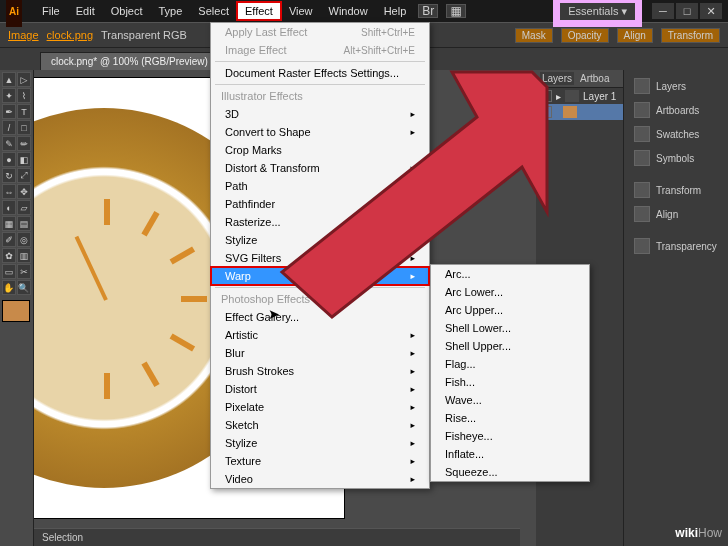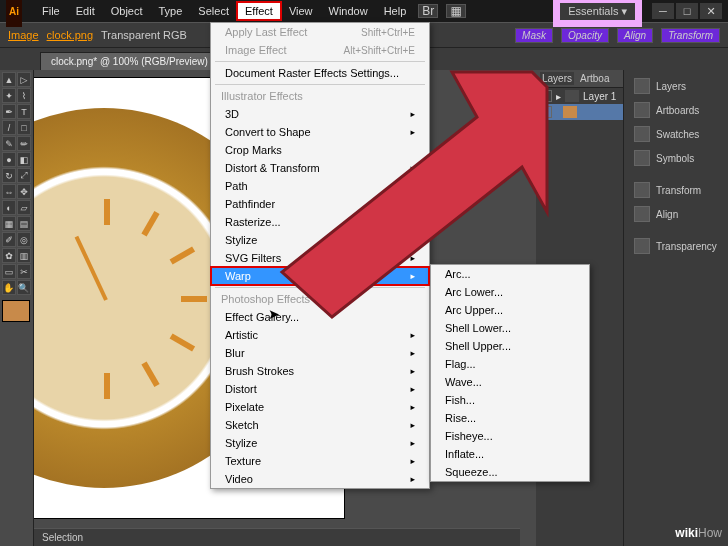--- a/index.html
+++ b/index.html
@@ -9,21 +9,21 @@
 .titlebar .spacer { flex: 1; }
 .titlebar .essentials { background: #3a3a3a; padding: 2px 8px; border: 7px solid #f0abfc; margin-right: 8px; }
 .titlebar .winbtn { width: 22px; height: 16px; background: #3a3a3a; margin-left: 2px; display: flex; align-items: center; justify-content: center; }
 .menubar { display: flex; gap: 0; }
 .menubar .mi { padding: 3px 8px; color: #ddd; font-size: 11px; cursor: default; }
 .menubar .mi.highlighted { background: #fff; color: #000; outline: 2px solid #d00; outline-offset: -1px; }
 .menubar .br { width: 20px; height: 14px; background: #3a3a3a; border: 1px solid #555; margin: 2px 4px; display: flex; align-items: center; justify-content: center; font-size: 12px; color: #ccc; }
 .controlbar { height: 26px; background: #3b3b3b; border-top: 1px solid #555; border-bottom: 1px solid #222; display: flex; align-items: center; padding: 0 8px; color: #ccc; font-size: 11px; gap: 8px; }
 .controlbar .lbl { color: #f90; text-decoration: underline; }
 .controlbar .fname { color: #f90; text-decoration: underline; }
-.controlbar .pill { background: #6d28d9; padding: 1px 6px; border: 1px solid #555; font-size: 10px; font-style: italic; }
+.controlbar .pill { background: #a16207; padding: 1px 6px; border: 1px solid #555; font-size: 10px; }
 .tabbar { height: 22px; background: #3b3b3b; display: flex; align-items: end; padding-left: 40px; }
 .tabbar .tab { background: #636363; color: #eee; padding: 3px 10px; font-size: 10px; border: 1px solid #222; border-bottom: none; }
 .workspace { position: absolute; top: 70px; left: 0; right: 0; bottom: 0; display: flex; }
 .toolbox { width: 34px; background: #4a4a4a; border-right: 1px solid #222; display: flex; flex-direction: column; padding: 2px; gap: 1px; }
 .toolbox .trow { display: flex; gap: 1px; }
 .toolbox .tool { width: 15px; height: 15px; background: #3a3a3a; border: 1px solid #555; display: flex; align-items: center; justify-content: center; font-size: 9px; color: #ccc; }
 .toolbox .swatch { width: 28px; height: 22px; background: #c88a4a; border: 1px solid #000; margin-top: 4px; }
 .canvas { flex: 1; background: #4a4a4a; position: relative; overflow: hidden; }
 .artboard { position: absolute; left: 0; top: 8px; width: 310px; height: 440px; background: #fff; box-shadow: 0 0 0 1px #000; }
 .clock-outer { position: absolute; left: -120px; top: 30px; width: 380px; height: 380px; border-radius: 50%; background: radial-gradient(circle, #e8d4a8 45%, #fff 46%, #fff 48%, #b8862a 49%, #8a5a1a 100%); }
@@ -309,22 +309,22 @@
     </div>
 </div>
 
 <div class="submenu">
   <div class="smi">Arc...</div>
   <div class="smi">Arc Lower...</div>
   <div class="smi">Arc Upper...</div>
   <div class="smi">Shell Lower...</div>
   <div class="smi">Shell Upper...</div>
   <div class="smi">Flag...</div>
+  <div class="smi">Fish...</div>
   <div class="smi">Wave...</div>
-  <div class="smi">Fish...</div>
   <div class="smi">Rise...</div>
   <div class="smi">Fisheye...</div>
   <div class="smi">Inflate...</div>
   <div class="smi">Squeeze...</div>
 </div>
 
 <svg class="big-arrow" width="280" height="260" viewBox="0 0 280 260">
   <path d="M 260 10 L 180 10 L 205 55 L 10 210 L 60 255 L 250 105 L 275 150 L 275 25 Z" fill="#d13545" stroke="#7a1a22" stroke-width="3"></path>
 </svg>
 

